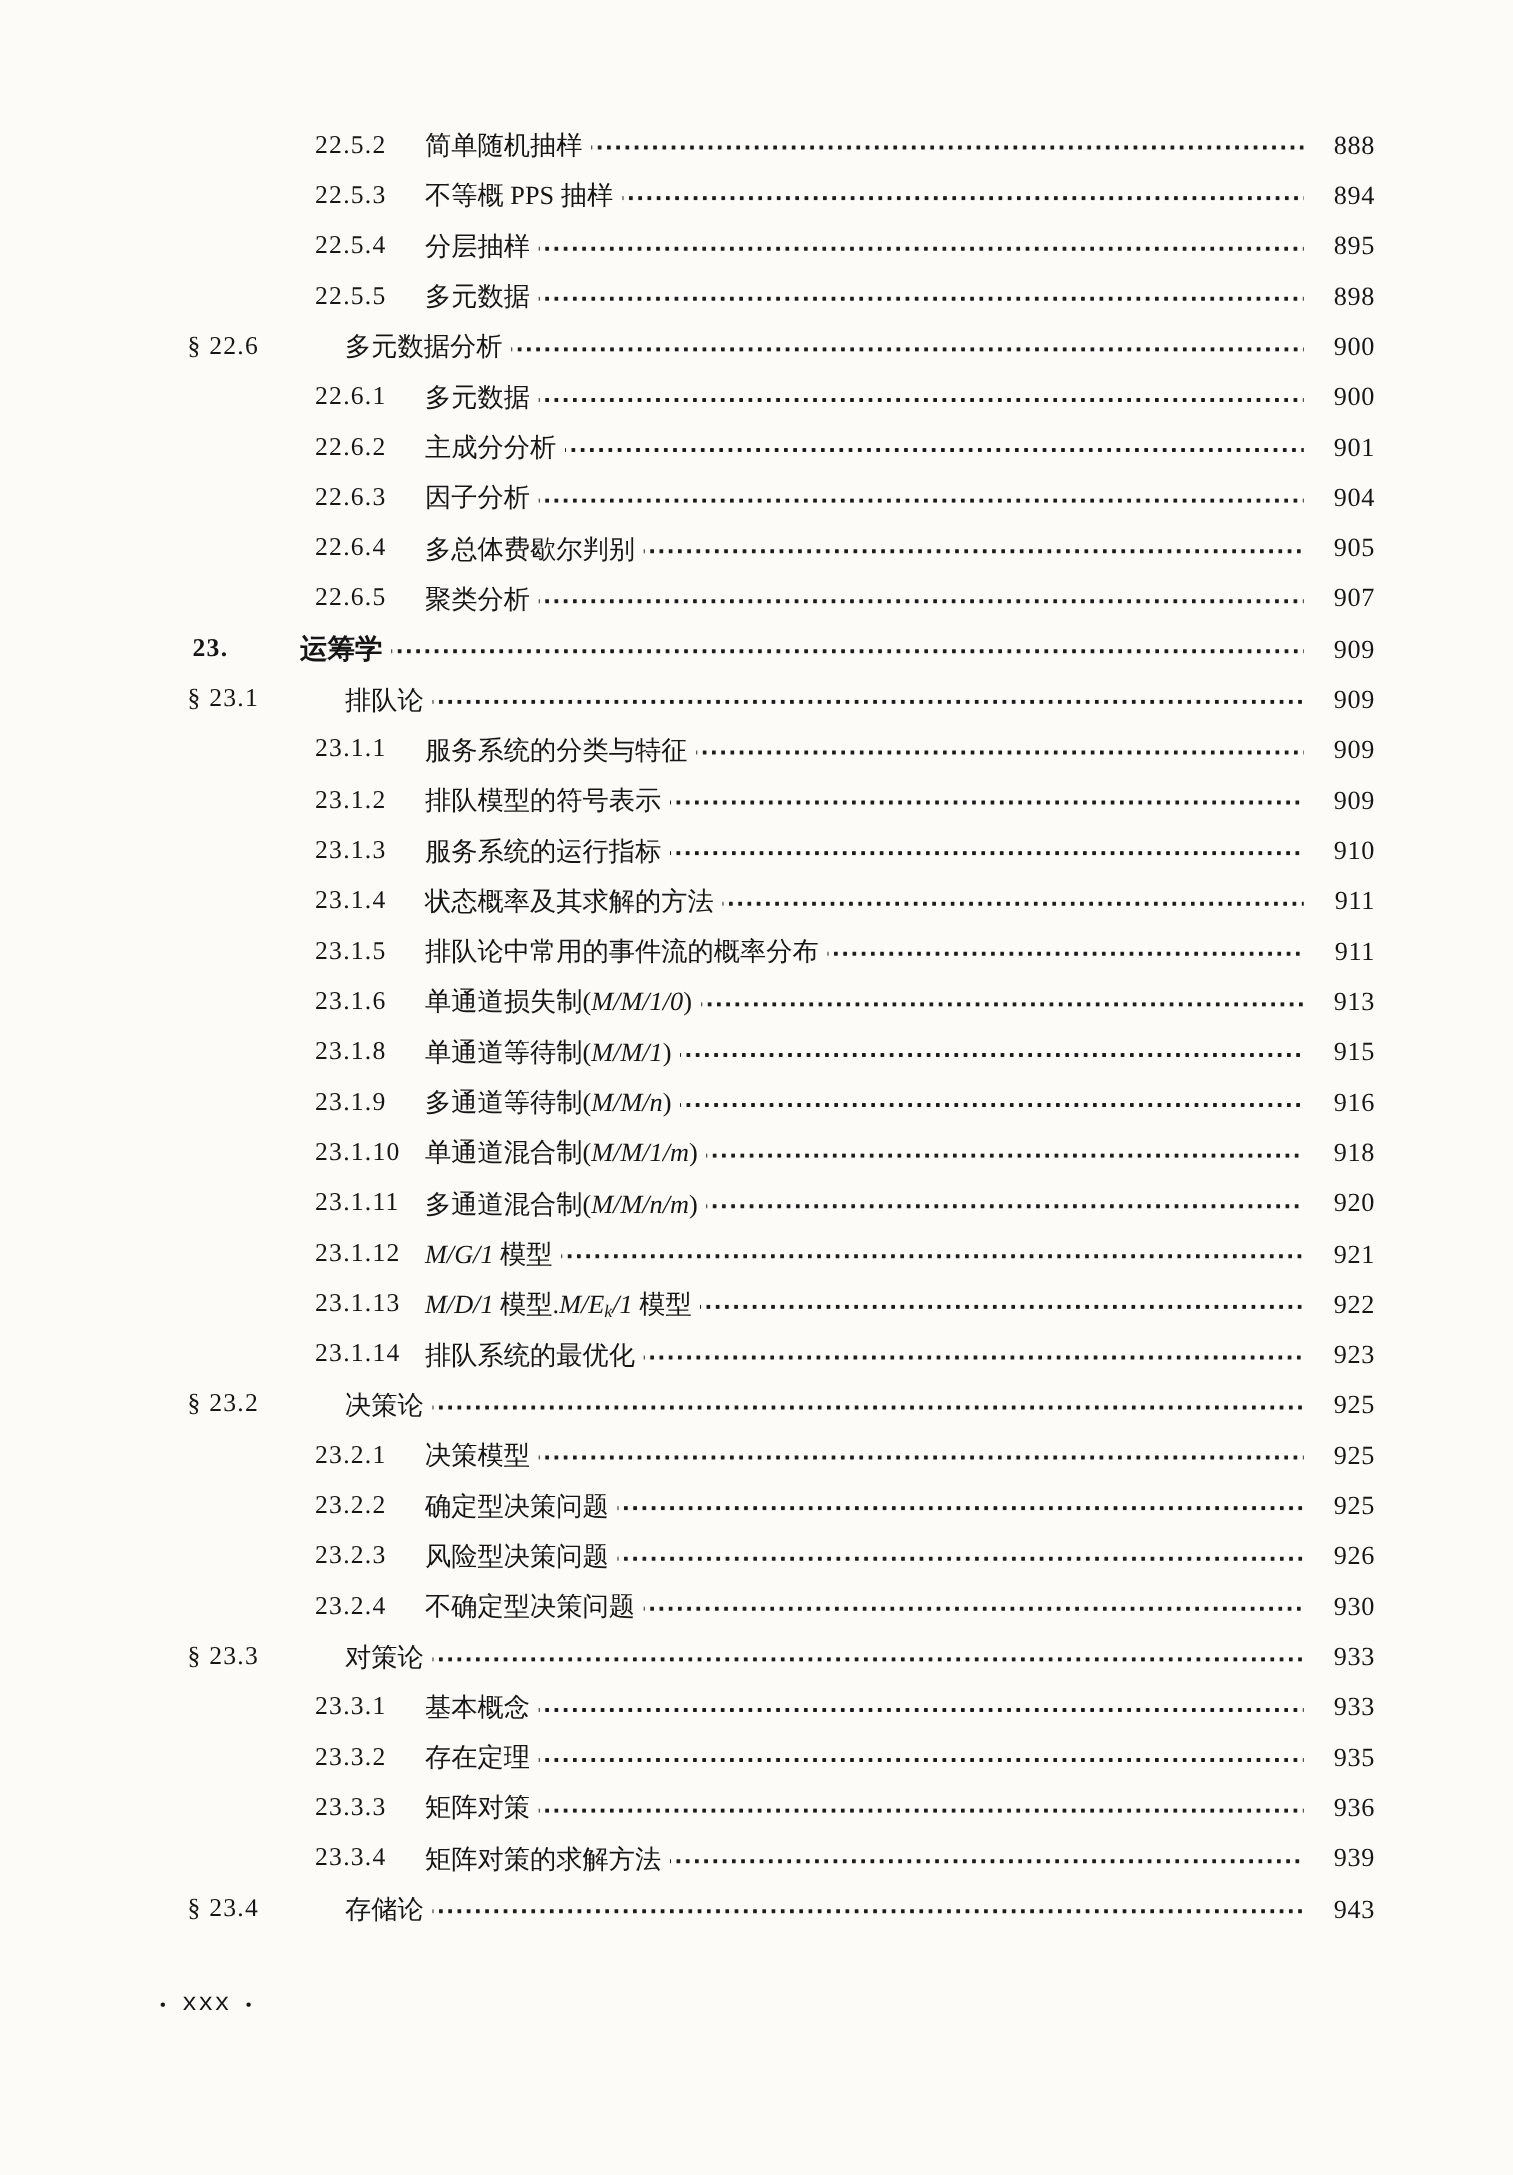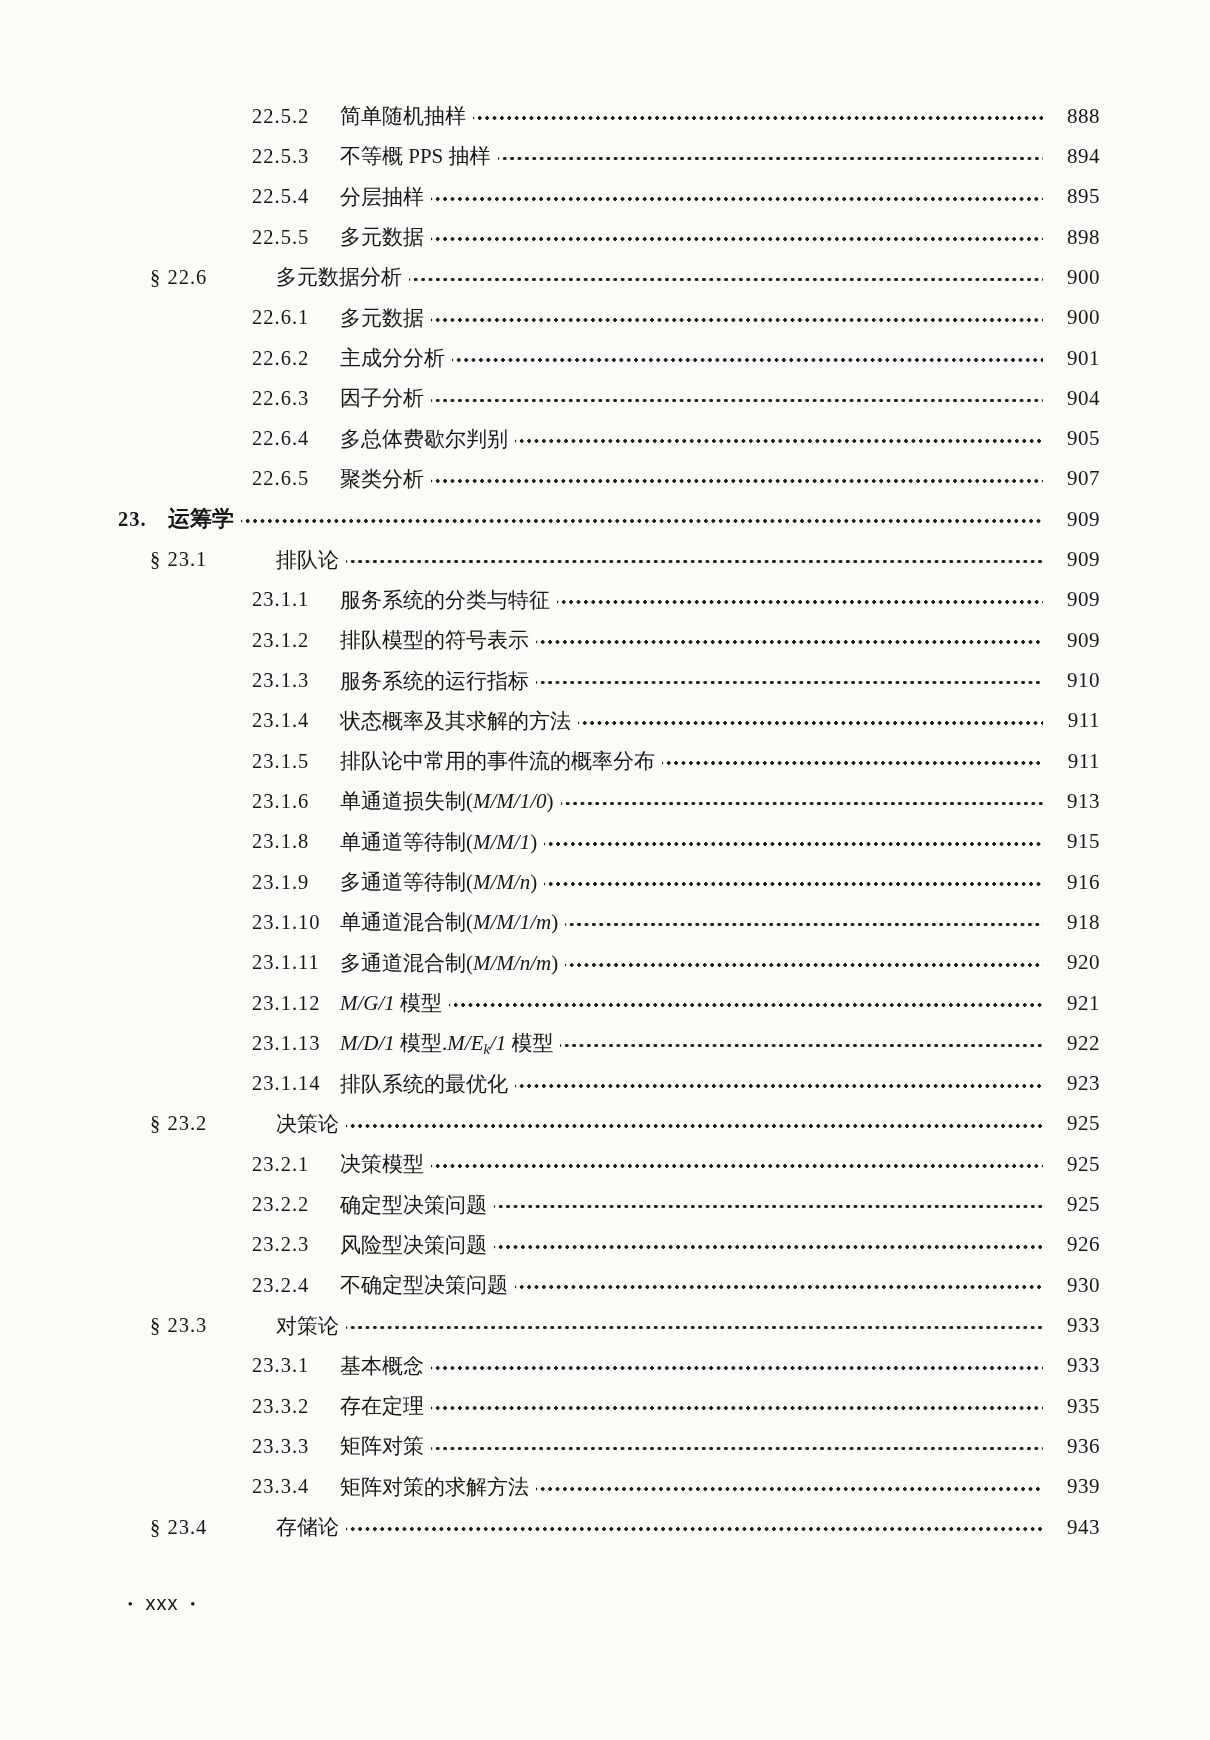--- a/index.html
+++ b/index.html
@@ -23,21 +23,21 @@
   .row {
     display: flex;
     align-items: center;
     height: 40.32px;
     font-size: 21px;
     white-space: nowrap;
   }
   .lv-section { padding-left: 32px; }
   .lv-sub     { padding-left: 134px; }
   .lv-chapter { font-size: 22px; }
-  .lv-chapter .num, .lv-chapter .title { font-weight: 700; }
+  .lv-chapter .num, .lv-chapter .title { font-weight: 700; margin-left: 36px; }
   .num {
     display: inline-block;
     font-family: "Liberation Serif", "DejaVu Serif", serif;
     font-size: 20.5px;
     letter-spacing: 1px;
     flex: 0 0 auto;
   }
   .lv-sub .num     { min-width: 72px;  margin-right: 16px; }
   .lv-section .num { min-width: 104px; margin-right: 22px; }
   .lv-chapter .num { min-width: 36px;  margin-right: 14px; }
@@ -70,21 +70,21 @@
   .footer {
     position: absolute;
     left: 128px; top: 1592px;
     font-size: 20px;
     letter-spacing: 1px;
     display: flex;
     align-items: center;
     gap: 12px;
   }
   .footer .fdot { font-size: 13px; font-weight: 700; }
-  .footer .flabel { font-family: Liberation Sans, sans-serif; }
+  .footer .flabel { font-family: Liberation Mono, monospace; }
 </style>
 </head>
 <body>
 
 <div class="page">
   <div class="toc">
       <div class="row lv-sub">
         <span class="num">22.5.2</span>
         <span class="title"><span class="">简单随机抽样</span></span>
         <span class="leader"></span>

